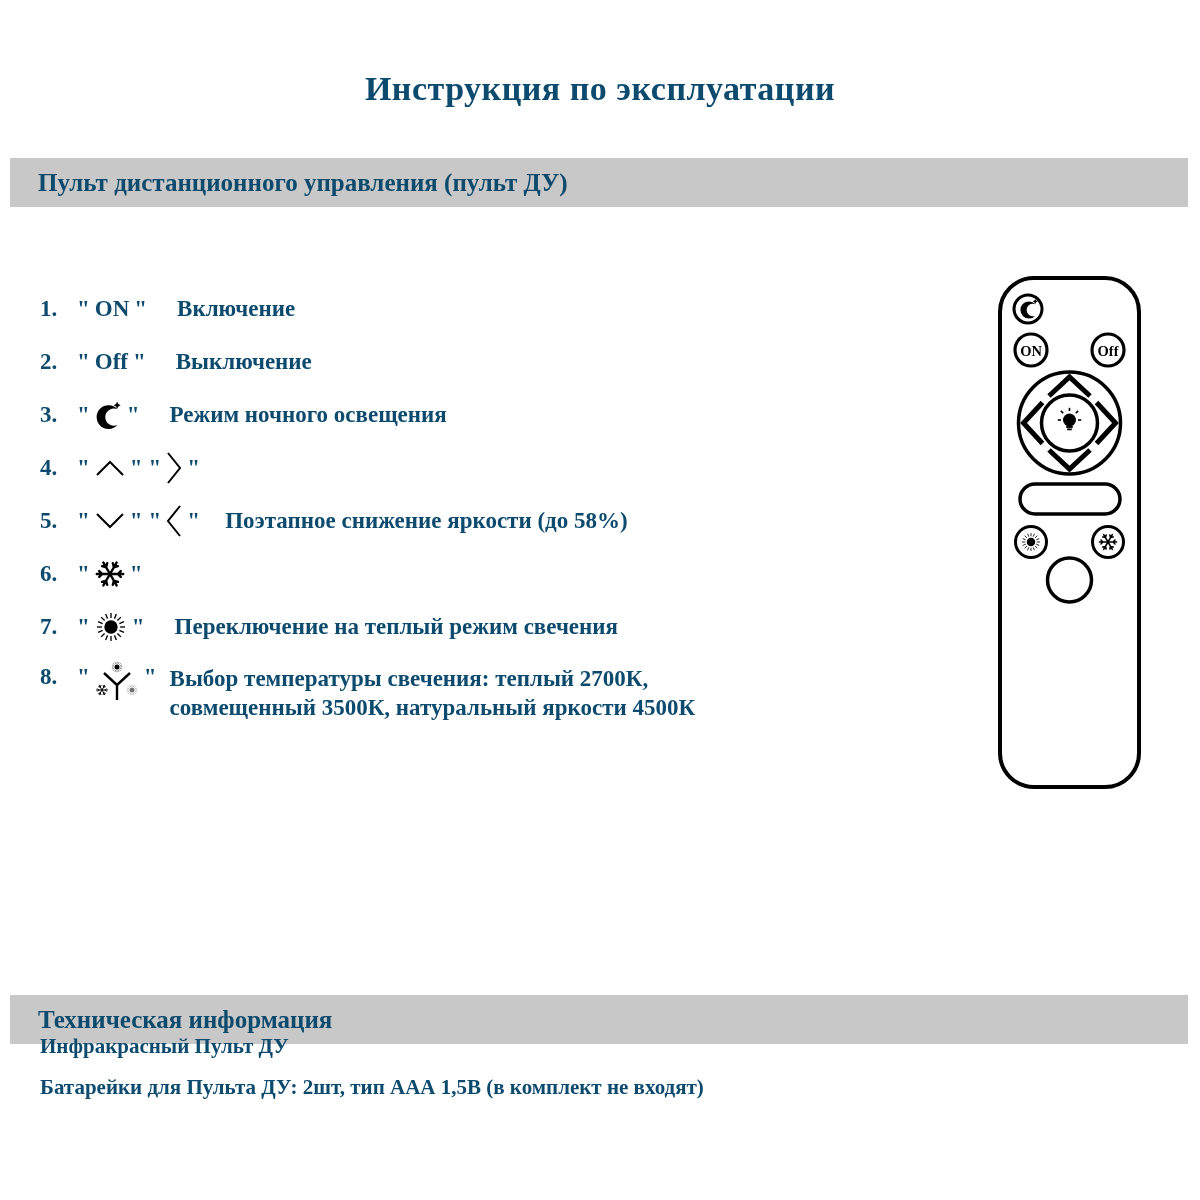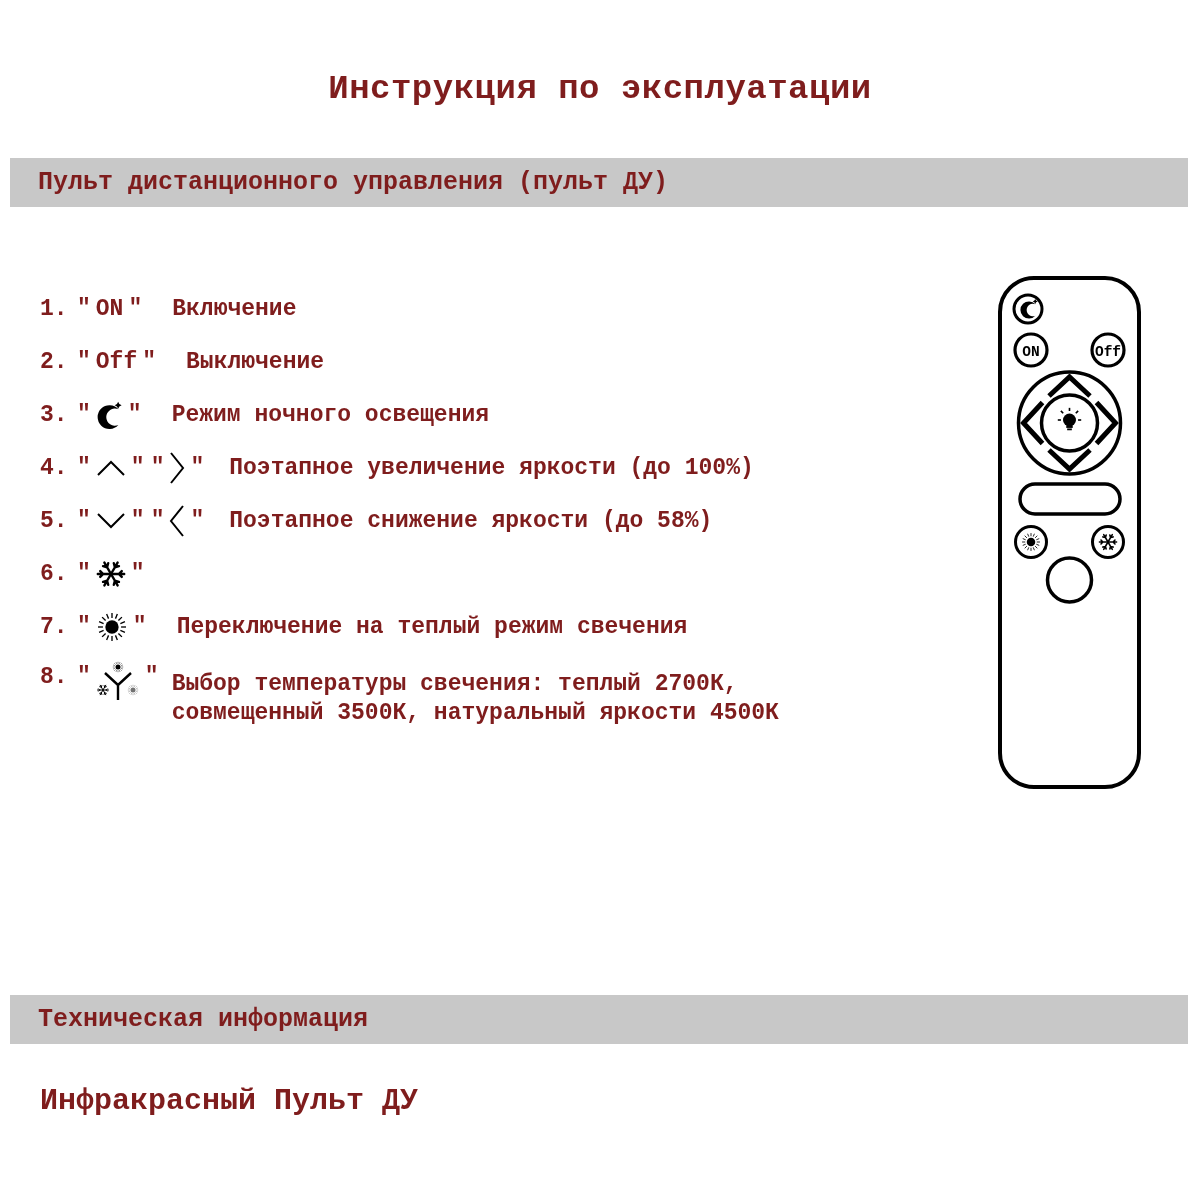--- a/index.html
+++ b/index.html
@@ -1,18 +1,18 @@
 <!DOCTYPE html>
 <html><head>
 <meta charset="utf-8">
 <style>
   html,body { margin:0; padding:0; background:#fff; }
   .page {
     position:relative; width:1200px; height:1200px; background:#ffffff;
-    font-family:Liberation Mono, monospace; color:#7f1d1d; overflow:hidden;
+    font-family:Liberation Serif, serif; color:#0c4a6e; overflow:hidden;
   }
   .title {
     position:absolute; top:70px; left:0; width:100%; text-align:center;
     font-size:34px; font-weight:bold; letter-spacing:0.5px;
   }
   .bar {
     position:absolute; left:10px; width:1178px; height:49px; background:#c8c8c8;
     display:flex; align-items:center; padding-left:28px; box-sizing:border-box;
     font-size:25px; font-weight:bold;
   }
@@ -24,26 +24,26 @@
     display:flex; align-items:center; height:32px; margin-bottom:21px;
     font-size:23px; font-weight:bold; white-space:nowrap;
   }
   .row-8 { height:auto; align-items:flex-start; }
   .num { flex:0 0 34px; }
   .q { margin:0 3px; }
   .btn-label { margin:0 2px; }
   .icon { display:inline-flex; align-items:center; justify-content:center; margin:0 2px; }
   .desc { margin-left:27px; }
   .desc-wide { margin-left:22px; }
-  .desc-2l { margin-left:10px; line-height:29px; white-space:normal;margin-top:6px; }
+  .desc-2l { margin-left:10px; line-height:29px; white-space:normal; }
   .row-8 .icon { margin-top:-2px; }
 
   .remote { position:absolute; left:996px; top:274px; }
 
-  .tech-lines { position:absolute; left:40px; top:1089px; font-size:30px; font-weight:bold; }
+  .tech-lines { position:absolute; left:40px; top:1034px; font-size:21px; font-weight:bold; }
   .tech-lines p { margin:0 0 17px 0; line-height:24px; }
 
   svg { overflow:visible; }
   .ic-stroke { stroke:#000; fill:none; }
 </style>
 </head>
 <body>
 
 <svg width="0" height="0" style="position:absolute" aria-hidden="true">
   <defs>
@@ -142,21 +142,20 @@
           </svg>
       </span>
       <span class="q">"</span>
       <span class="q">"</span>
       <span class="icon">
         <svg width="16" height="34" viewBox="0 0 16 34">
             <polyline class="ic-stroke" stroke-width="2" points="2,2 14,17 2,32"></polyline>
           </svg>
       </span>
       <span class="q">"</span>
-      <span class="desc desc-wide">Поэтапное увеличение яркости (до 100%)</span>
     </li>
 
     <li class="row">
       <span class="num">5.</span>
       <span class="q">"</span>
       <span class="icon">
         <svg width="30" height="18" viewBox="0 0 30 18">
             <polyline class="ic-stroke" stroke-width="2" points="2,2 15,15 28,2"></polyline>
           </svg>
       </span>
@@ -258,15 +257,16 @@
 
     <circle cx="73.5" cy="306" r="22" class="ic-stroke" stroke-width="3.5"></circle>
   </svg>
 
   <div class="bar bar-tech">
     <span>Техническая информация</span>
   </div>
 
   <div class="tech-lines">
     <p>Инфракрасный Пульт ДУ</p>
+    <p>Батарейки для Пульта ДУ: 2шт, тип ААА 1,5В (в комплект не входят)</p>
   </div>
 
 </div>
 
 </body></html>

